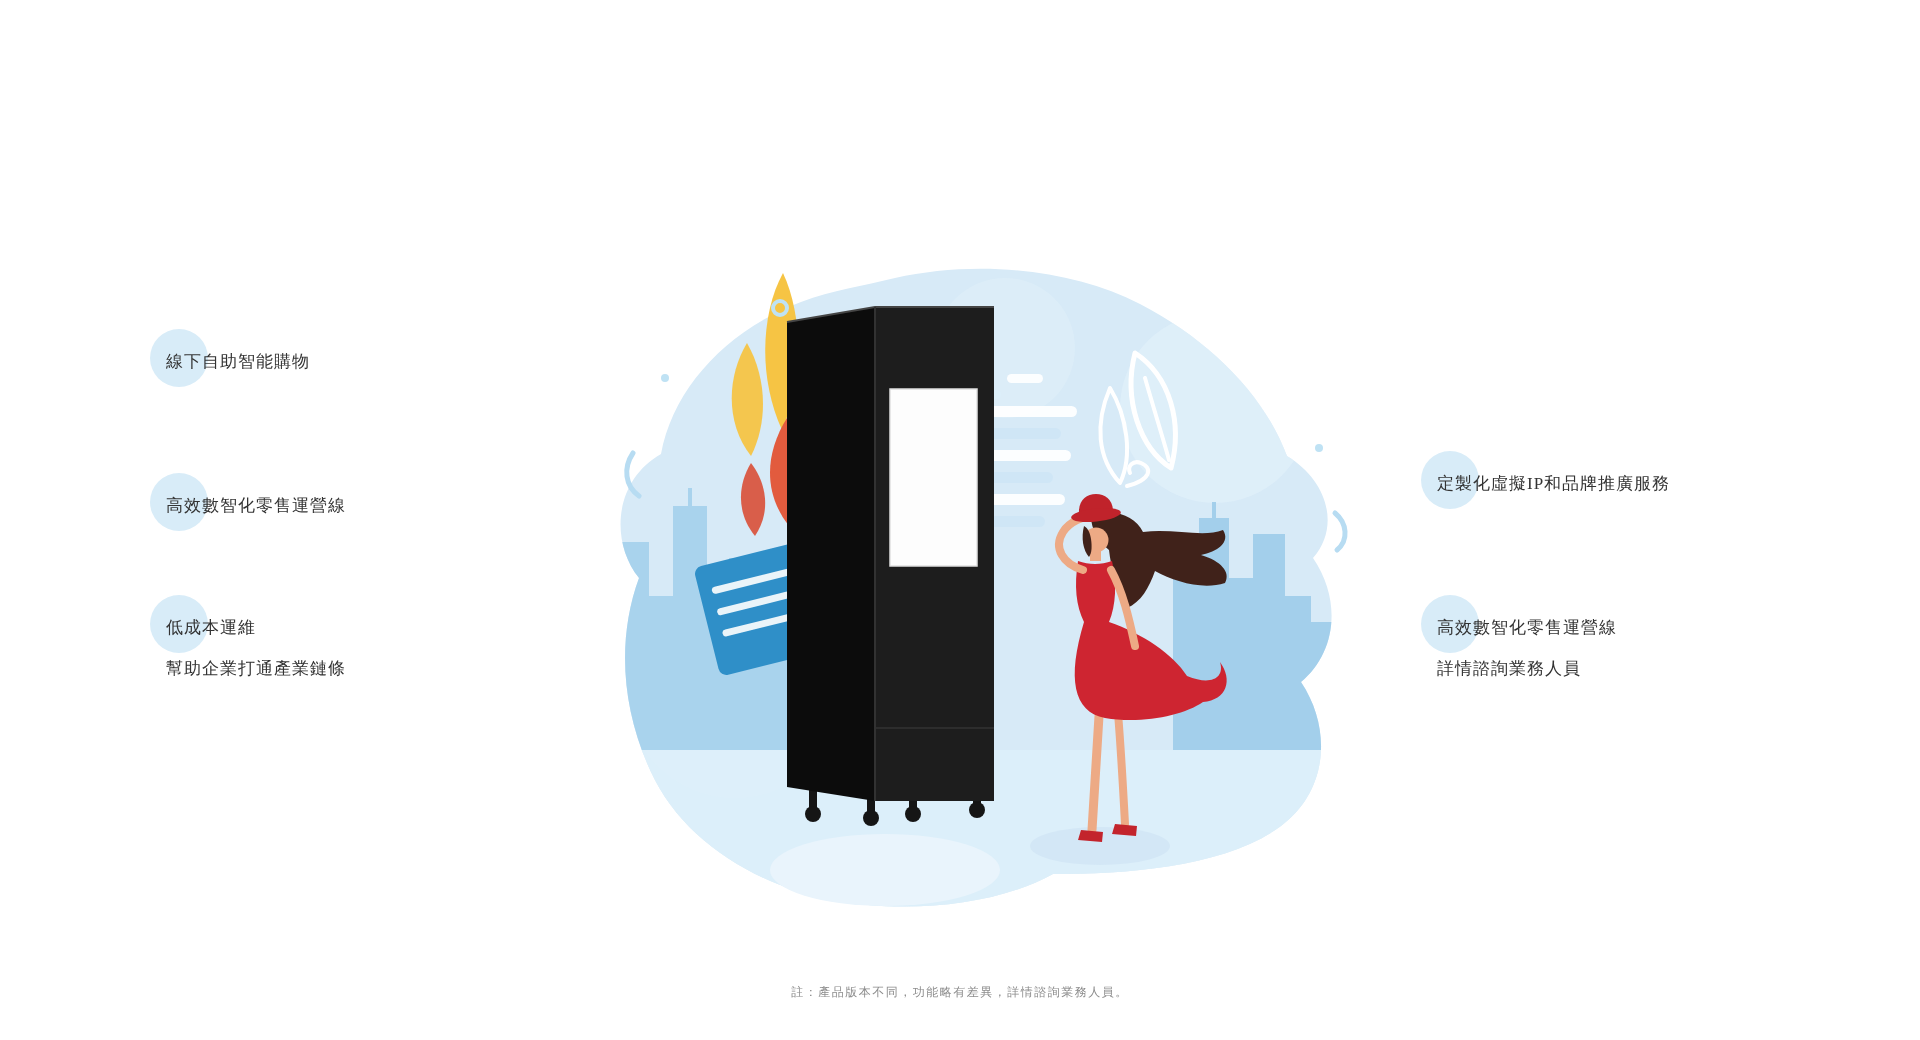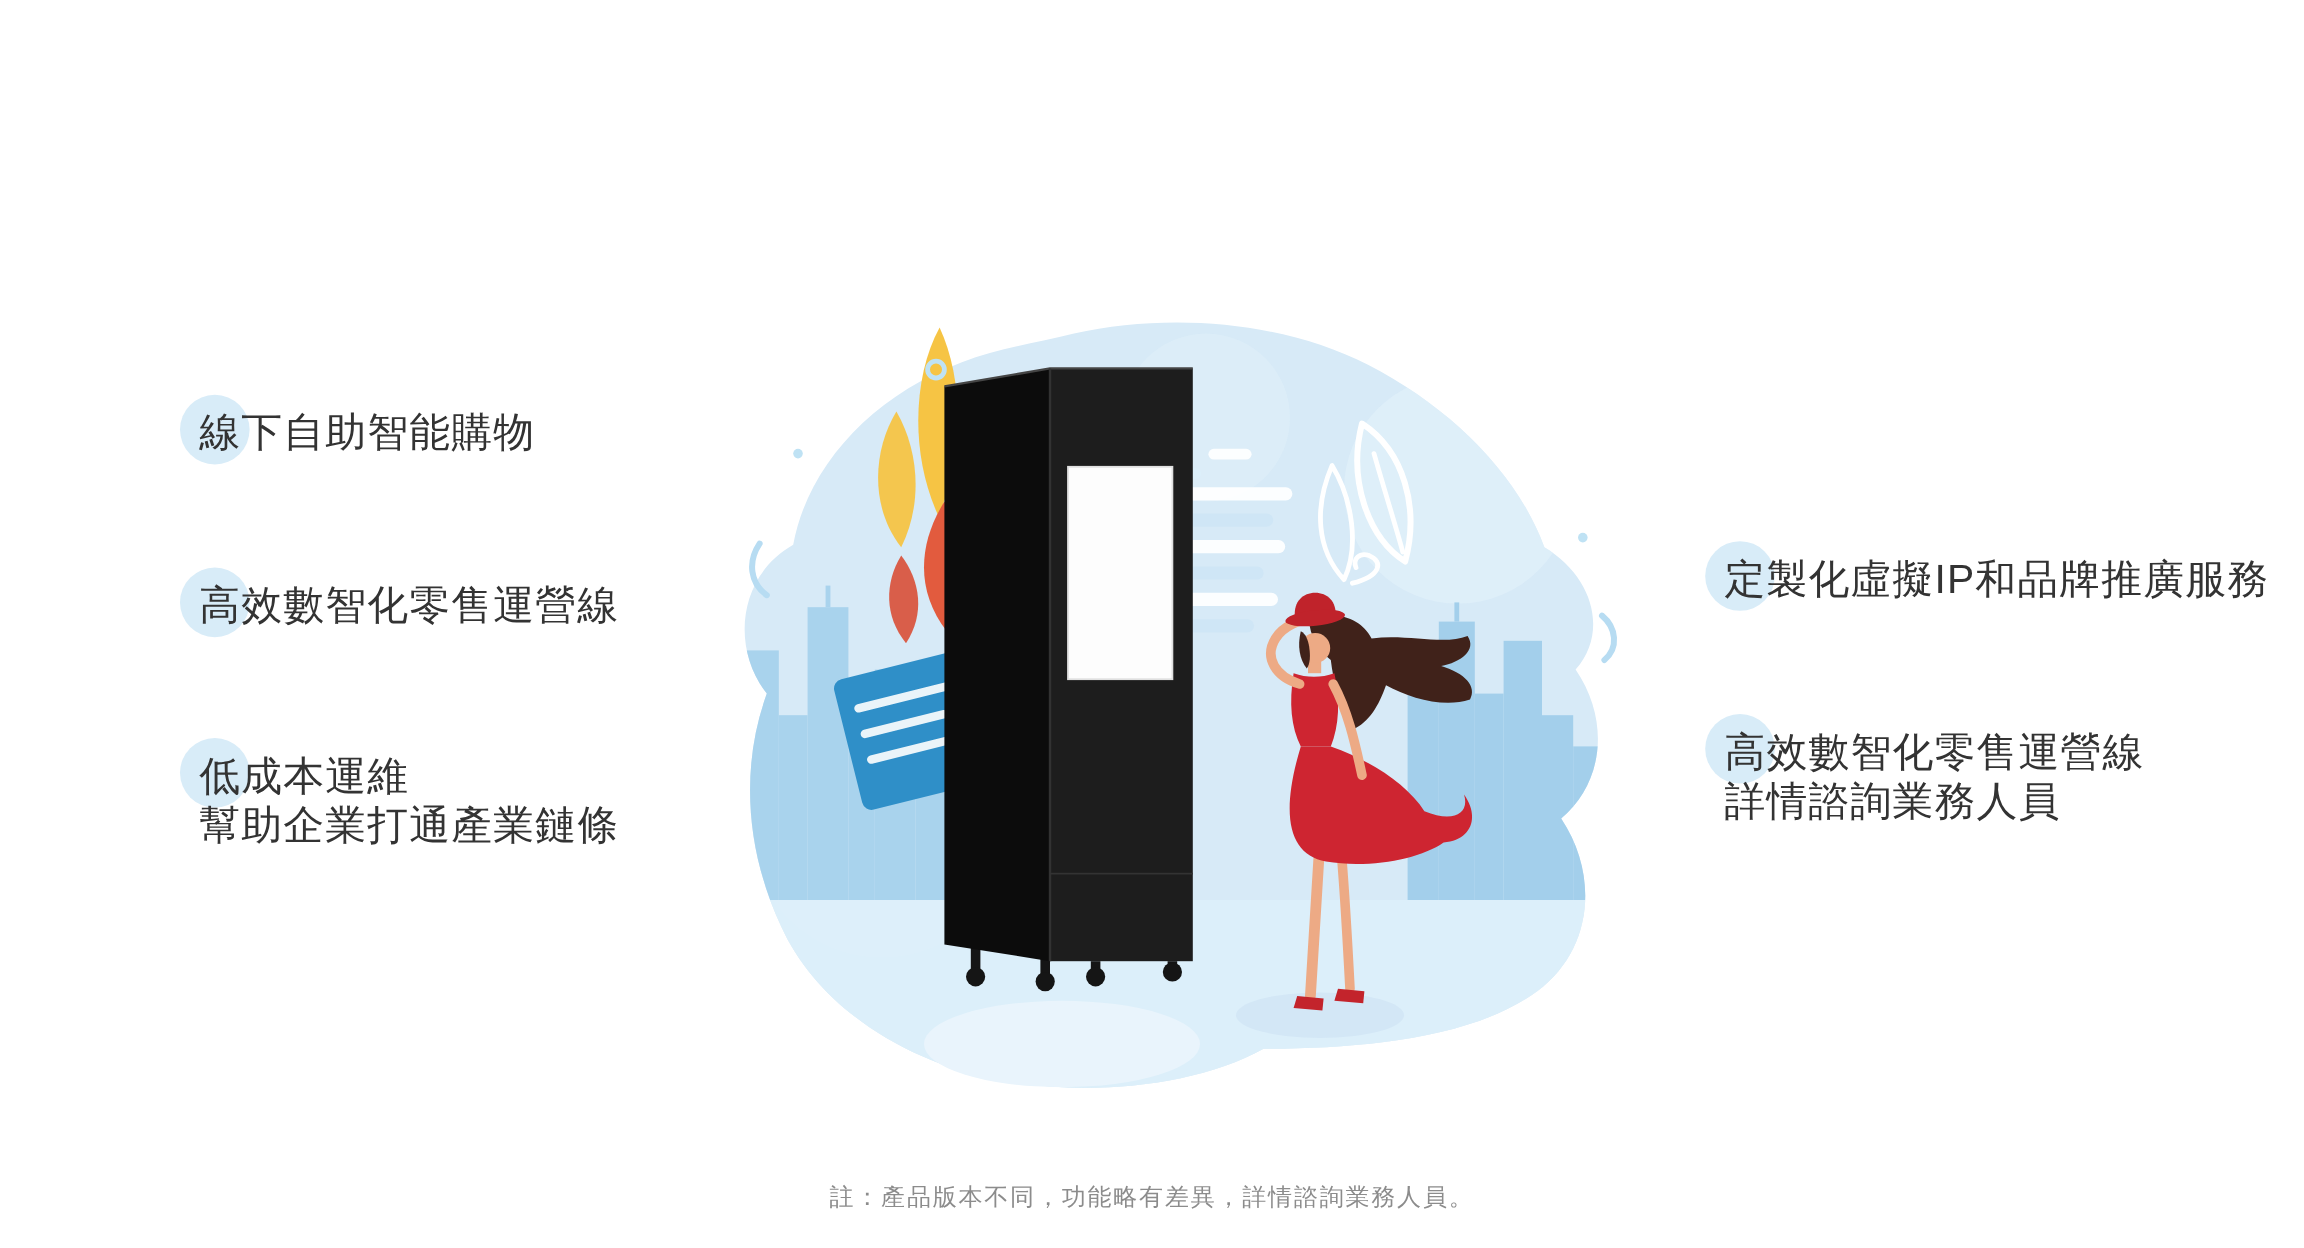--- a/index.html
+++ b/index.html
@@ -1,34 +1,34 @@
 <!DOCTYPE html>
 <html><head>
 <meta charset="utf-8">
 <style>
   * { margin:0; padding:0; box-sizing:border-box; }
   html,body { width:1920px; height:1040px; background:#ffffff; overflow:hidden;
     font-family:"Liberation Sans","DejaVu Sans",sans-serif; }
   .page { position:relative; width:1920px; height:1040px; background:#ffffff; }
 
-  .feature { position:absolute; font-size:34px; line-height:41px; color:#333333;
-    font-weight:500; letter-spacing:1px; }
+  .feature { position:absolute; font-size:17px; line-height:41px; color:#333333;
+    font-weight:500; letter-spacing:1px;font-family:Liberation Serif, serif; }
   .feature .line { position:relative; z-index:1; white-space:nowrap; }
   .hl-blob { position:absolute; width:58px; height:58px; border-radius:50%;
     background:#d8ecf8; left:-16px; top:-12px; z-index:0; }
 
   .fl1 { left:166px; top:341px; }
   .fl2 { left:166px; top:485px; }
-  .fl3 { left:166px; top:607px;margin-top:20px; }
+  .fl3 { left:166px; top:607px; }
   .fr1 { left:1437px; top:341px; }
   .fr2 { left:1437px; top:463px; }
   .fr3 { left:1437px; top:607px; }
 
   .note { position:absolute; left:0; right:0; top:984px; text-align:center;
-    font-size:20px; color:#8c8c8c; letter-spacing:1.5px; }
+    font-size:12px; color:#8c8c8c; letter-spacing:1.5px; }
 
   .illustration { position:absolute; left:575px; top:258px; width:800px; height:680px; }
 </style>
 </head>
 <body>
 
 <div class="page">
 
   <div class="feature fl1">
     <span class="hl-blob"></span>

